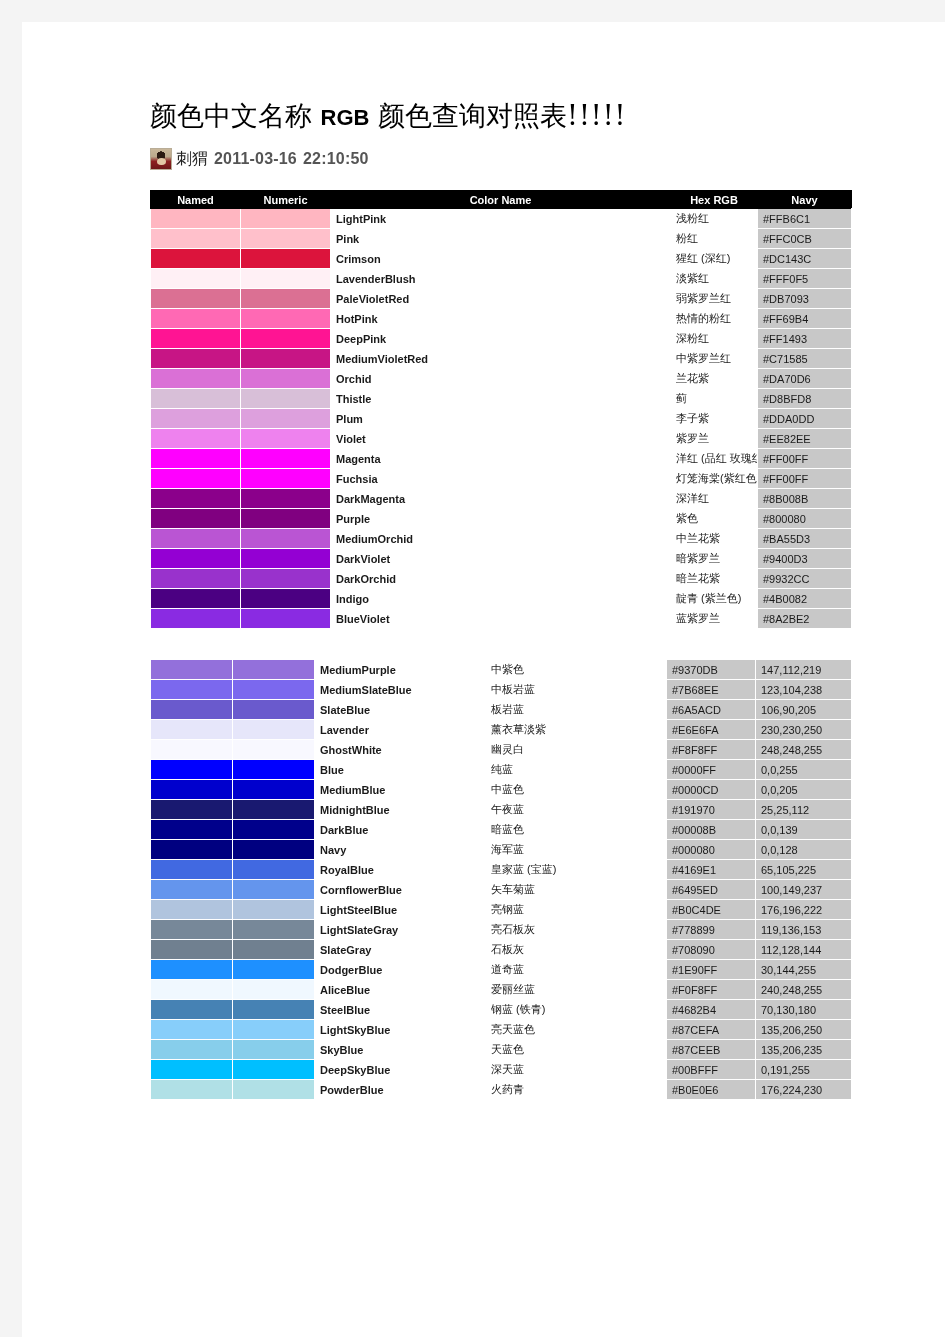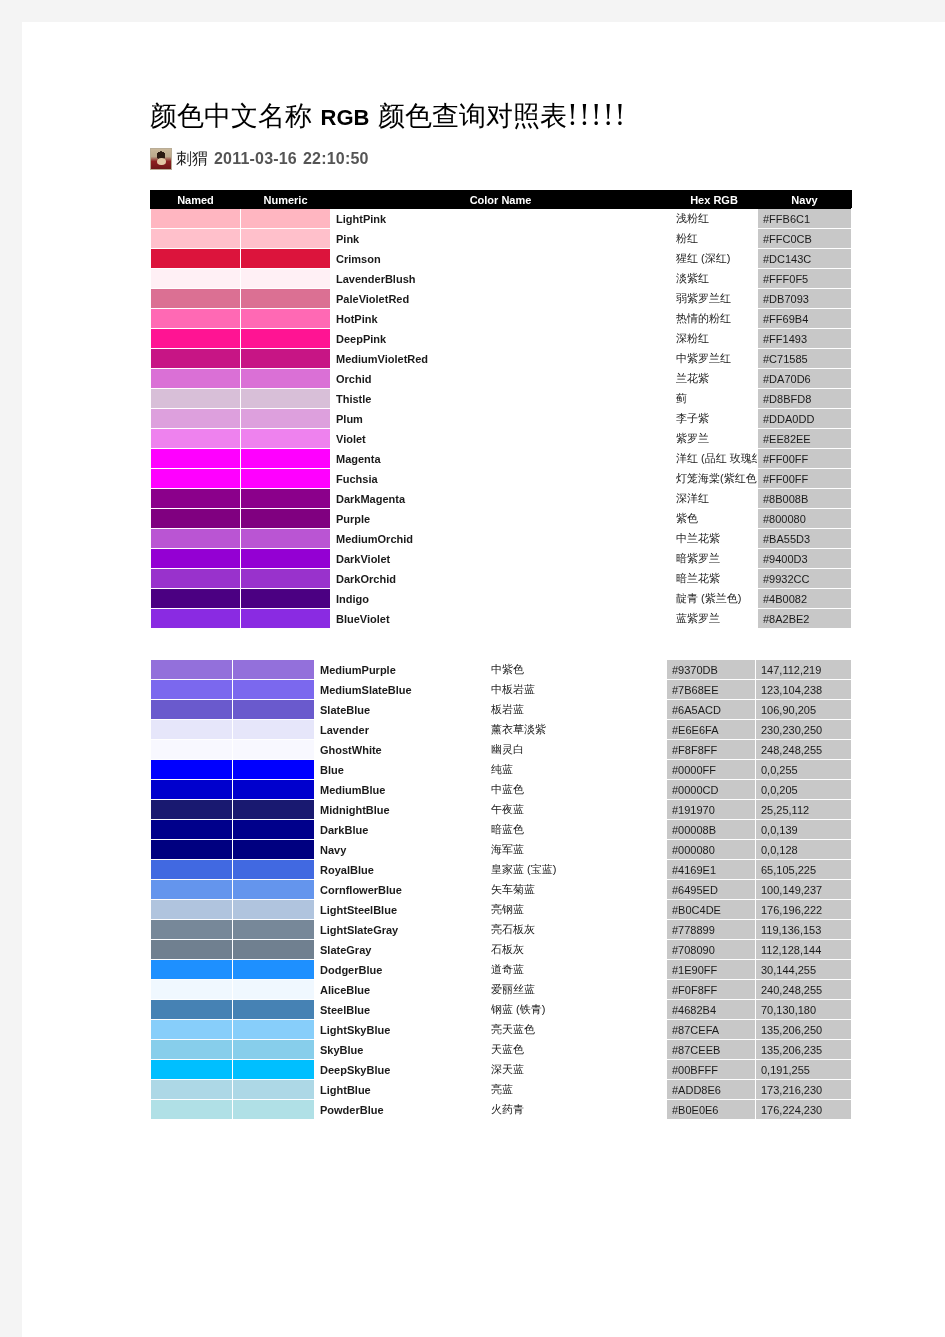--- a/index.html
+++ b/index.html
@@ -472,28 +472,20 @@
             </tr>
             <tr>
               <td class="sw" style="background: rgb(0, 191, 255);"></td>
               <td class="sw2" style="background: rgb(0, 191, 255);"></td>
               <td class="name-en">DeepSkyBlue</td>
               <td class="name-cn">深天蓝</td>
               <td class="hex">#00BFFF</td>
               <td class="dec">0,191,255</td>
             </tr>
             <tr>
-              <td class="sw" style="background: rgb(173, 216, 230);"></td>
-              <td class="sw2" style="background: rgb(173, 216, 230);"></td>
-              <td class="name-en">LightBlue</td>
-              <td class="name-cn">亮蓝</td>
-              <td class="hex">#ADD8E6</td>
-              <td class="dec">173,216,230</td>
-            </tr>
-            <tr>
               <td class="sw" style="background: rgb(176, 224, 230);"></td>
               <td class="sw2" style="background: rgb(176, 224, 230);"></td>
               <td class="name-en">PowderBlue</td>
               <td class="name-cn">火药青</td>
               <td class="hex">#B0E0E6</td>
               <td class="dec">176,224,230</td>
             </tr>
           </tbody>
       </table>
     </div>

